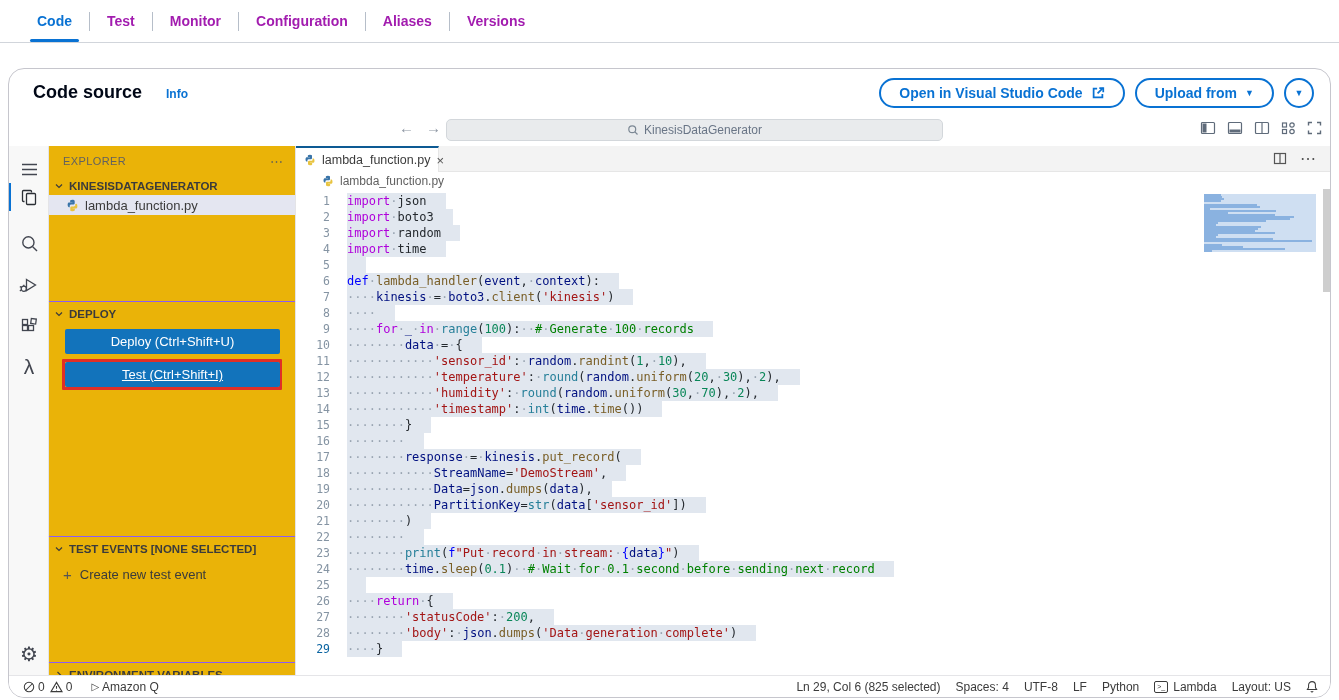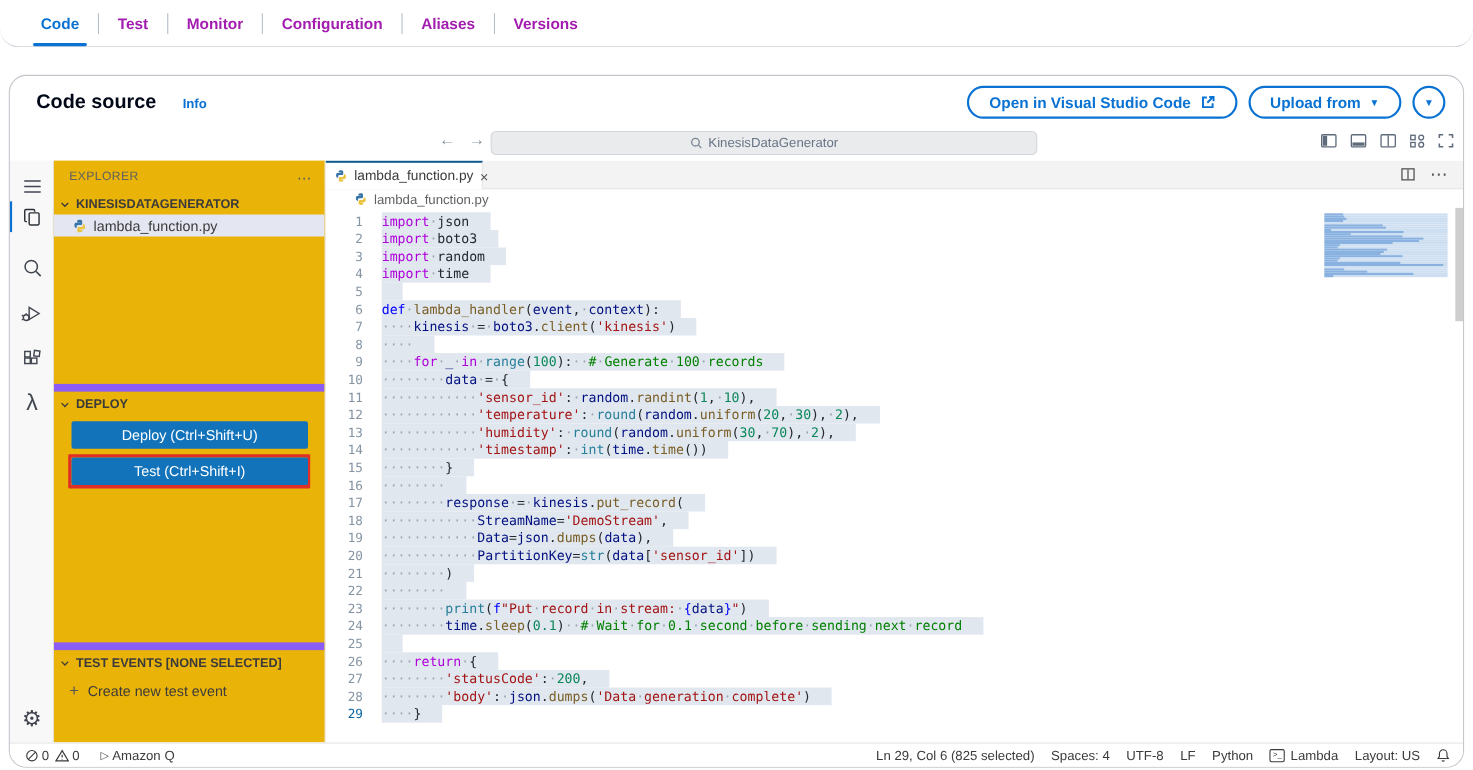--- a/index.html
+++ b/index.html
@@ -1,20 +1,20 @@
 <!DOCTYPE html>
 <html style="--accent: #0972d3; --deployblue: #1273bb; --annred: #e02f26; --selbg: #e1e7ef; --tabline: #0d5a93;"><head>
 <meta charset="utf-8">
 <style>
   * { margin:0; padding:0; box-sizing:border-box; }
   html,body { width:1339px; height:700px; background:#fff; font-family:"Liberation Sans",sans-serif; overflow:hidden; }
   .page { position:relative; width:1339px; height:700px; background:#fff; }
 
   
-  .ctabs { position:absolute; top:0; left:0; right:0; height:43px; display:flex; align-items:center; padding-left:20px; border-bottom:1px solid #d1d5db; background:#fff;border-radius:17px; }
+  .ctabs { position:absolute; top:0; left:0; right:0; height:43px; display:flex; align-items:center; padding-left:20px; border-bottom:1px solid #d1d5db; background:#fff; }
   .ctab { position:relative; height:42px; line-height:42px; padding:0 17px; font-size:14px; font-weight:700; color:#a21caf; cursor:pointer; white-space:nowrap; }
   .ctab.active { color:var(--accent); }
   .ctab.active::after { content:""; position:absolute; left:10px; right:10px; bottom:0; height:3px; background:var(--accent); border-radius:2px; }
   .tabdiv { width:1px; height:19px; background:#b6bec9; }
 
   
   .card { position:absolute; left:8px; right:8px; top:68px; height:630px; border:1px solid #c6c6cd; border-radius:16px; background:#fff; overflow:hidden; }
   .card-header { position:relative; height:47px; display:flex; align-items:center; padding:0 16px 0 24px; }
   .title { font-size:18px; font-weight:700; color:#000716; }
   .info-link { font-size:12px; font-weight:700; color:var(--accent); margin-left:12px; margin-top:3px; cursor:pointer;padding-left:12px; }
@@ -37,26 +37,26 @@
   .act-ic { position:absolute; left:0; width:40px; height:30px; display:flex; align-items:center; justify-content:center; color:#424650; cursor:pointer; }
   .act-ic.active::before { content:""; position:absolute; left:0; top:1px; bottom:1px; width:2px; background:var(--accent); }
   .glyph-ic { font-size:19px; line-height:1; color:#424650; }
 
   .sidebar { width:247px; background:#eab308; border-right:1px solid #e4e4e7; position:relative; flex:none; overflow:hidden; }
   .sb-head { height:30px; display:flex; align-items:center; padding:0 12px 0 14px; }
   .sb-title { font-size:11px; color:#616161; letter-spacing:.4px; }
   .sb-more { margin-left:auto; color:#4f5660; font-size:13px; cursor:pointer; }
   .tree-root { display:flex; align-items:center; gap:3px; height:19px; padding-left:3px; font-size:11.5px; font-weight:700; color:#3b3b3b; cursor:pointer; }
   .tree-file { display:flex; align-items:center; gap:6px; height:20px; padding-left:17px; font-size:13px; color:#3b3b3b; background:#e4e6f1; cursor:pointer; }
-  .section { position:absolute; left:0; right:0; border-top:7px solid #8b5cf6;margin-top:48px; }
+  .section { position:absolute; left:0; right:0; border-top:1px solid #8b5cf6; }
   .sec-deploy { top:155px; } .sec-test { top:390px;text-align:center; } .sec-env { top:516px; bottom:0; }
   .sec-head { display:flex; align-items:center; gap:3px; height:24px; padding-left:3px; font-size:11.5px; font-weight:700; color:#3b3b3b; cursor:pointer; }
   .vsc-btn { display:block; width:215px; margin:3px 16px 0 16px; height:25px; border:none; border-radius:2px; background:var(--deployblue); color:#fff; font-size:13px; font-family:inherit; cursor:pointer; }
   .annotated { margin:5px 13px 0 13px; border:3px solid var(--annred); border-radius:1px; }
-  .annotated .vsc-btn { margin:0; }
+  .annotated .vsc-btn { margin:0;text-decoration:underline; }
   .create-row { display:flex; align-items:center; gap:8px; height:22px; padding-left:14px; margin-top:2px; font-size:13px; color:#3b3b3b; cursor:pointer; }
   .plus { font-size:15px; color:#555; }
 
   
   .editor { flex:1; position:relative; background:#fff; overflow:hidden; }
   .tabbar { height:26px; background:#f3f3f3; border-bottom:1px solid #e6e6e6; display:flex; }
   .etab { width:143px; display:flex; align-items:center; gap:6px; padding:0 8px; background:#fff; border-top:2px solid var(--tabline); border-right:1px solid #e6e6e6; margin-bottom:-1px; font-size:12.5px; color:#3b3b3b; cursor:pointer; }
   .etab .close { margin-left:auto; color:#555; font-size:13px; }
   .tab-actions { margin-left:auto; display:flex; align-items:center; gap:13px; padding-right:14px; color:#555; }
   .breadcrumb { height:18px; display:flex; align-items:center; gap:6px; padding-left:26px; font-size:12px; color:#616161; cursor:pointer; }

